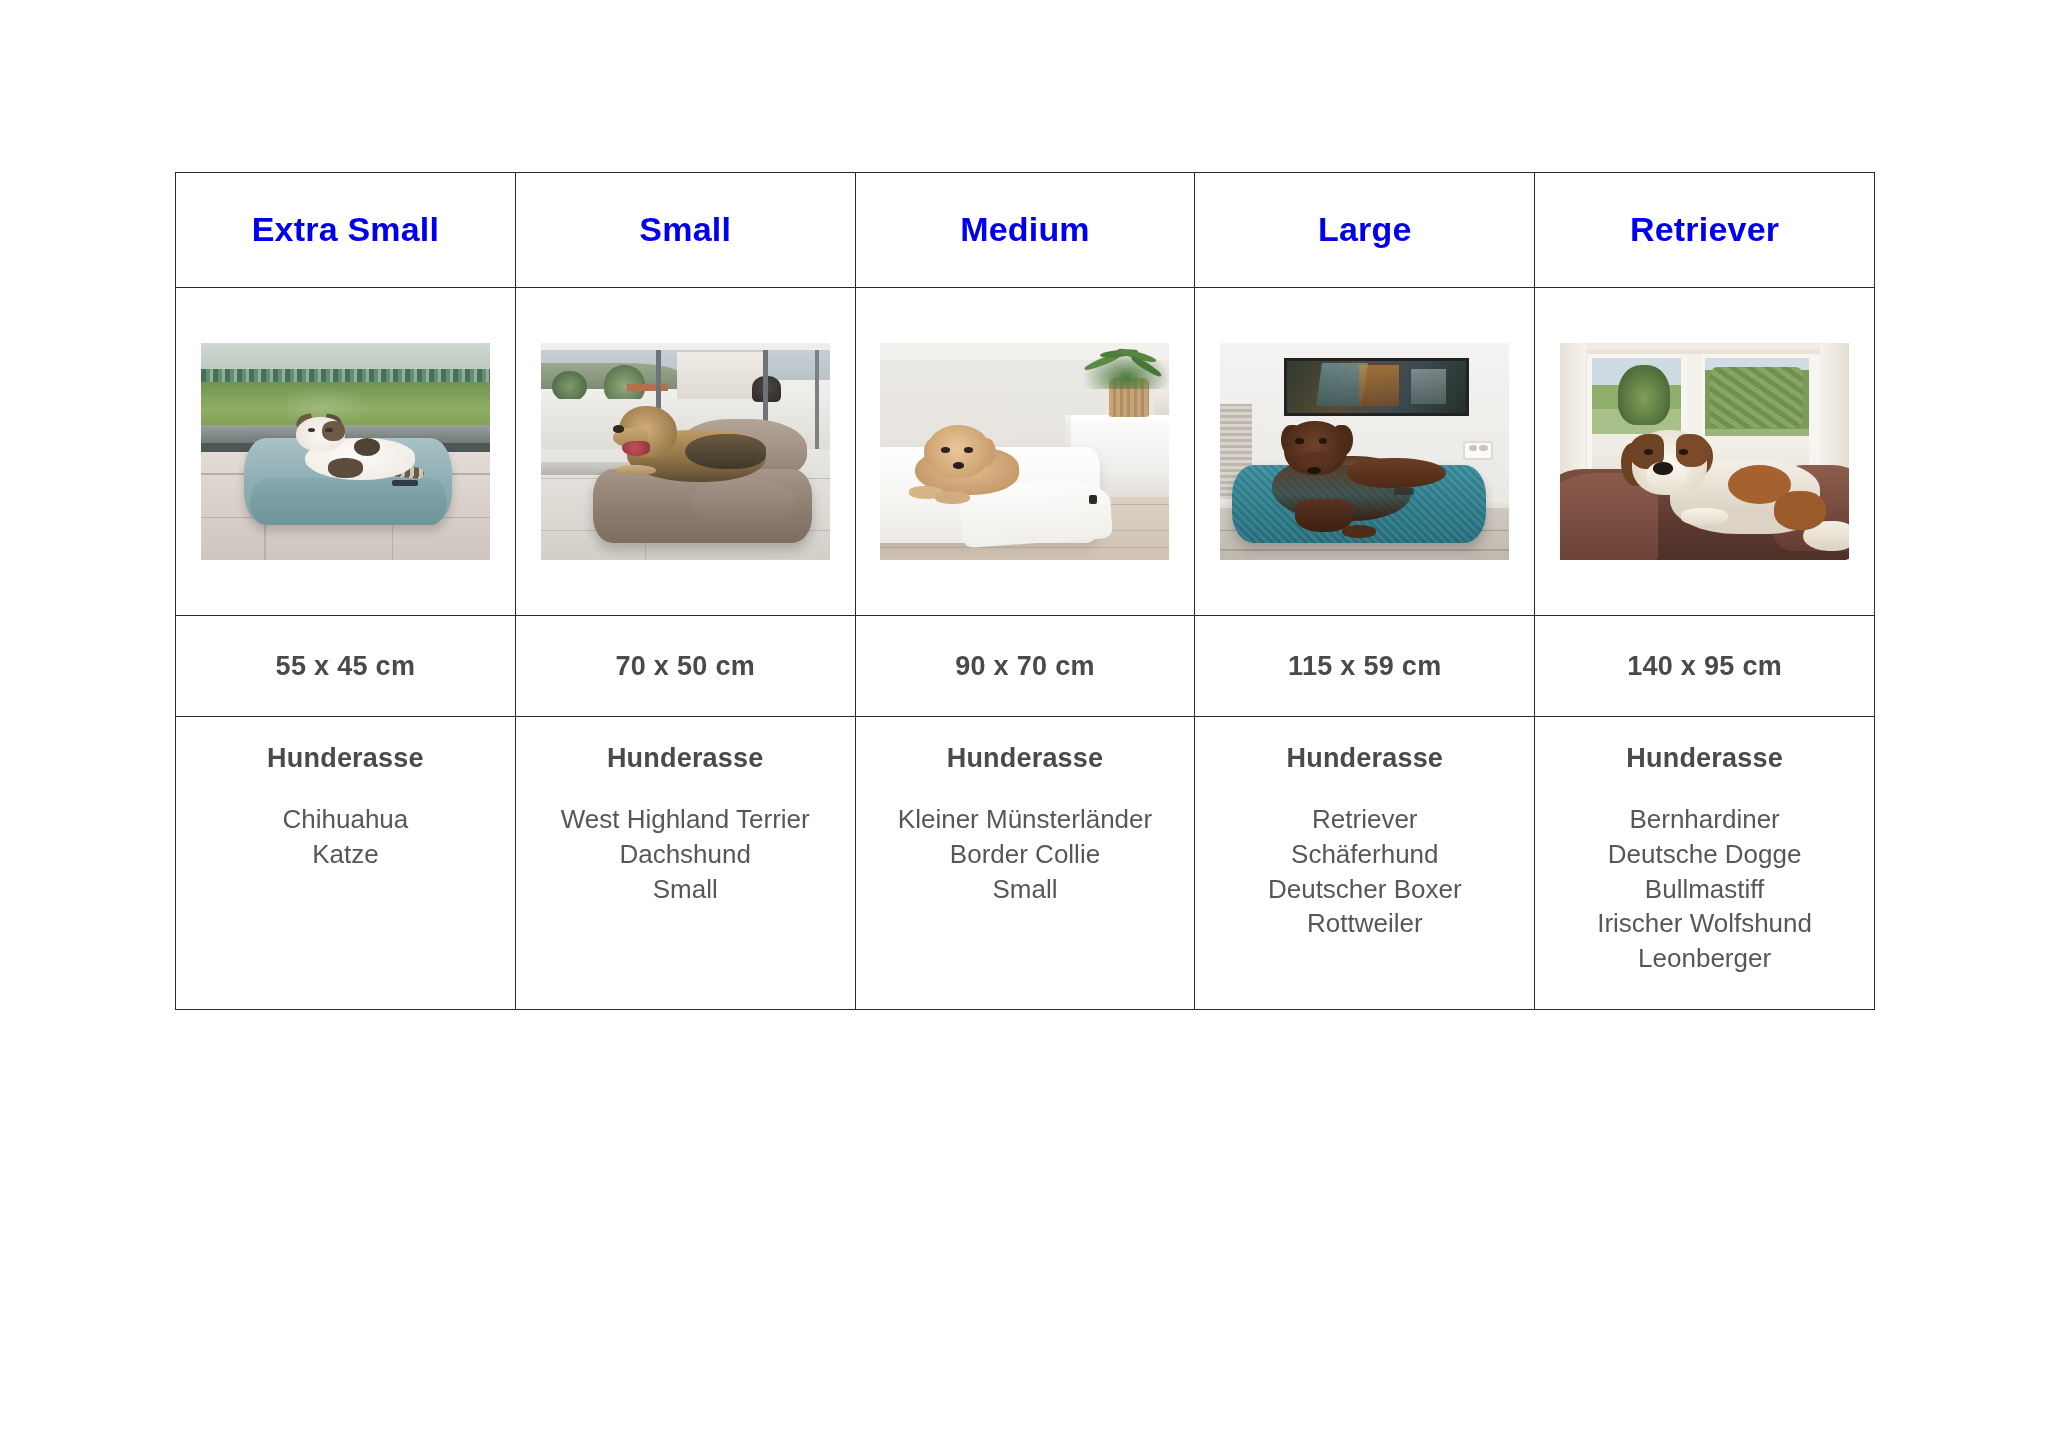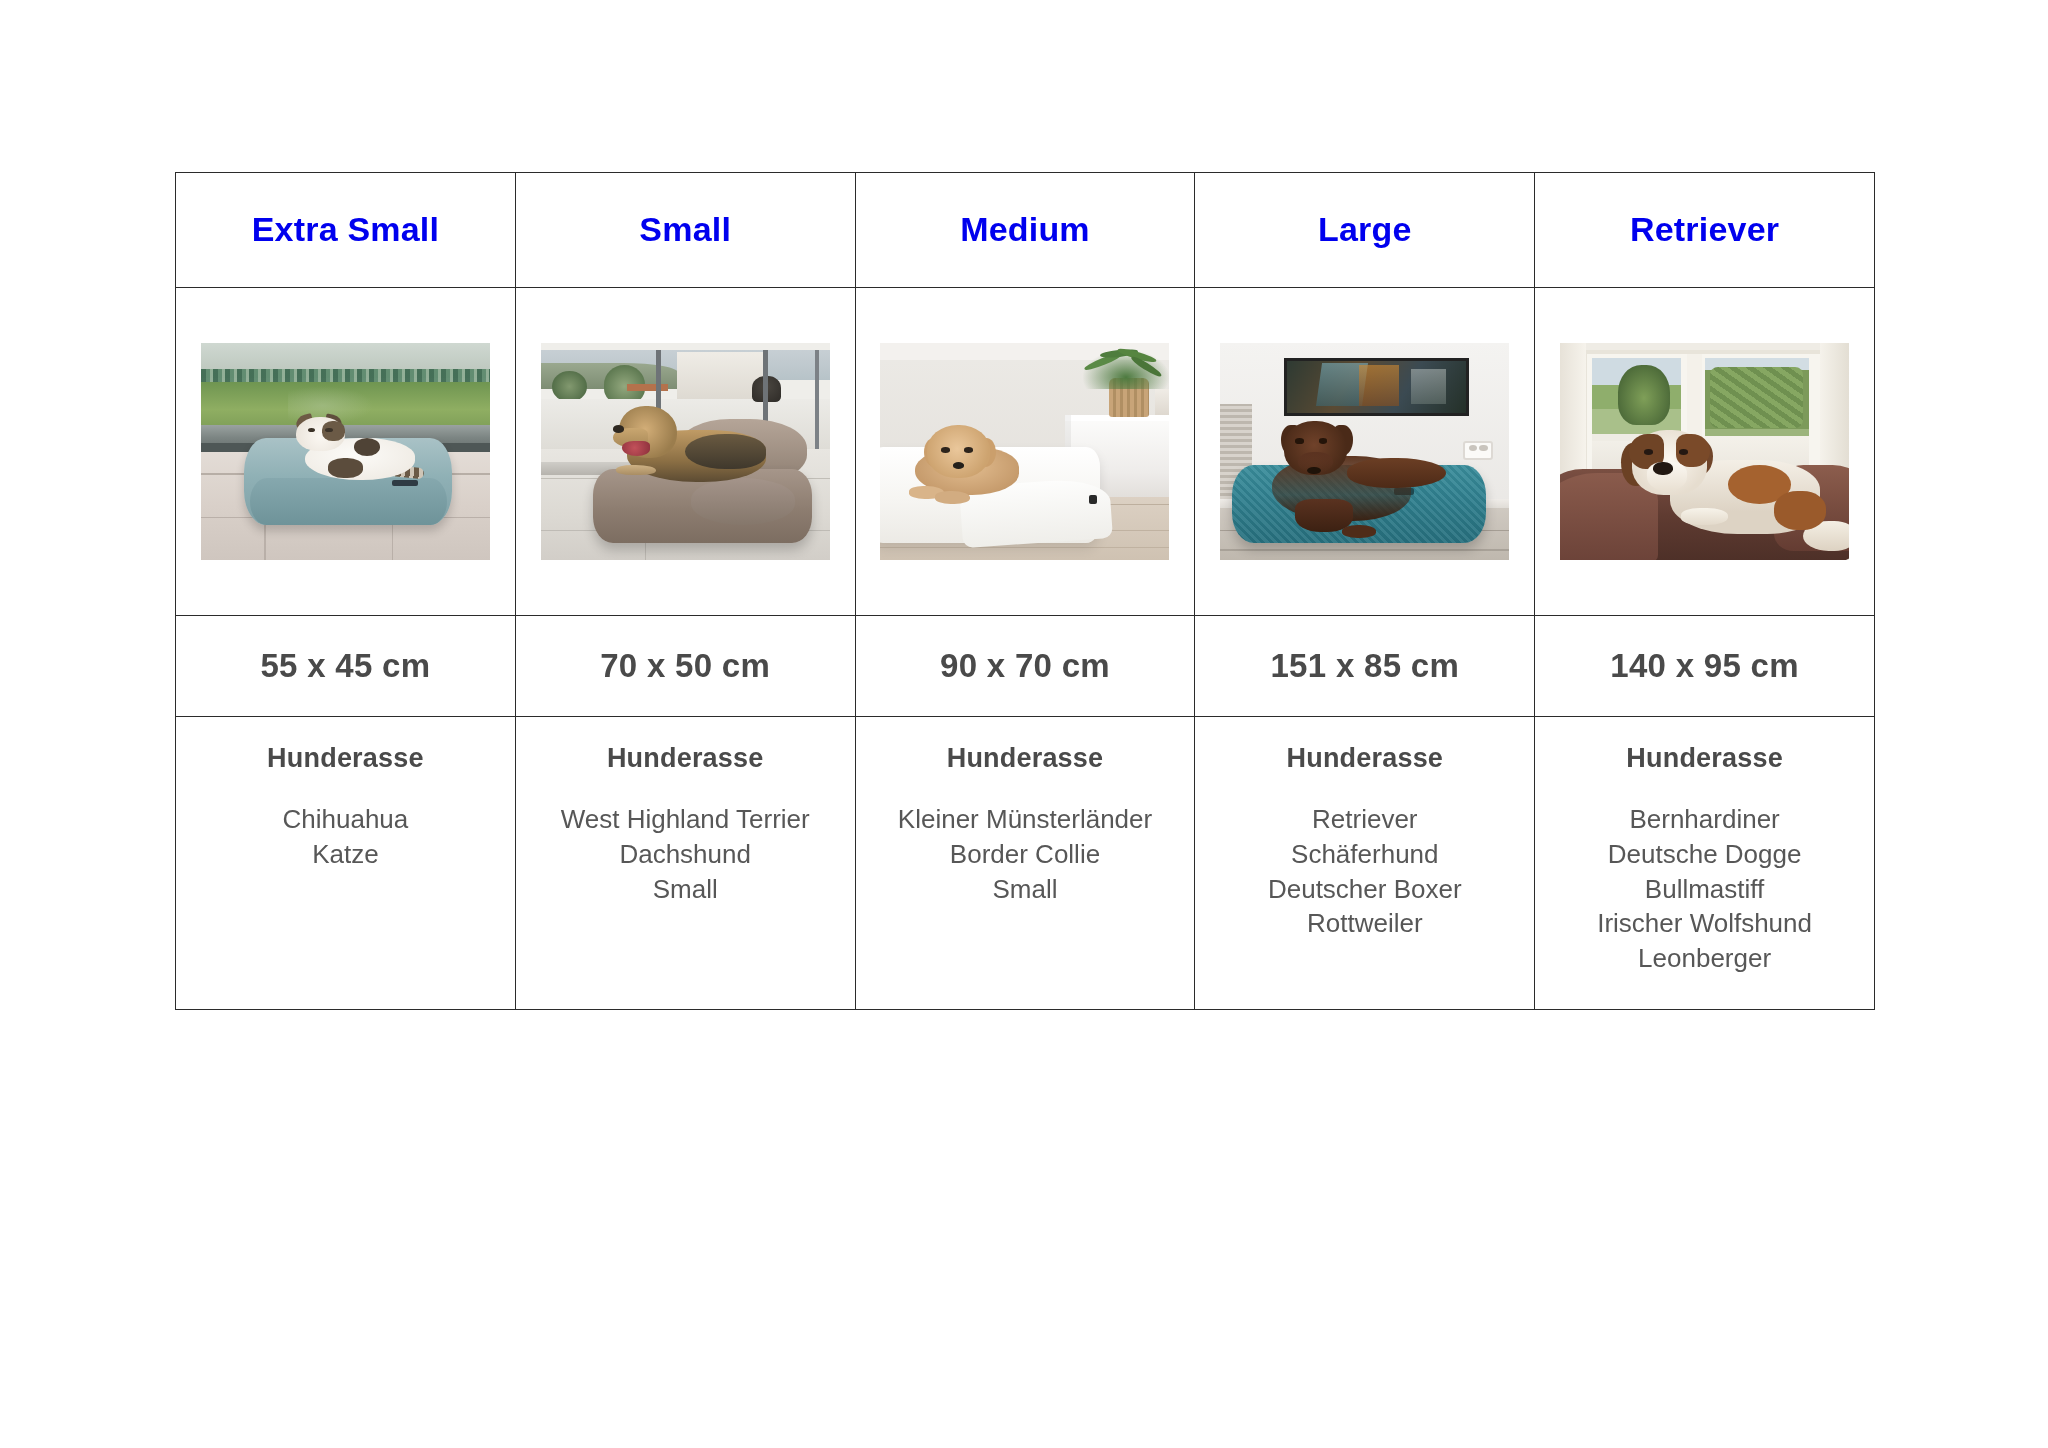--- a/index.html
+++ b/index.html
@@ -63,21 +63,21 @@
     width: 289px;
     height: 217px;
     overflow: hidden;
     background: #d8d8d8;
   }
   
   tr.dims-row td {
     height: 100px;
   }
   .dims-label {
-    font-size: 33px;
+    font-size: 27px;
     font-weight: bold;
     color: #4a4a4a;
     letter-spacing: 0.3px;
   }
   
   tr.breed-row td {
     height: 292px;
     vertical-align: top;
   }
   .breed-cell {
@@ -541,21 +541,21 @@
       <td>
         <div class="dims-label">55 x 45 cm</div>
       </td>
       <td>
         <div class="dims-label">70 x 50 cm</div>
       </td>
       <td>
         <div class="dims-label">90 x 70 cm</div>
       </td>
       <td>
-        <div class="dims-label">151 x 85 cm</div>
+        <div class="dims-label">115 x 59 cm</div>
       </td>
       <td>
         <div class="dims-label">140 x 95 cm</div>
       </td>
     </tr>
 
     <tr class="breed-row">
       <td>
         <div class="breed-cell">
           <div class="breed-title">Hunderasse</div>

